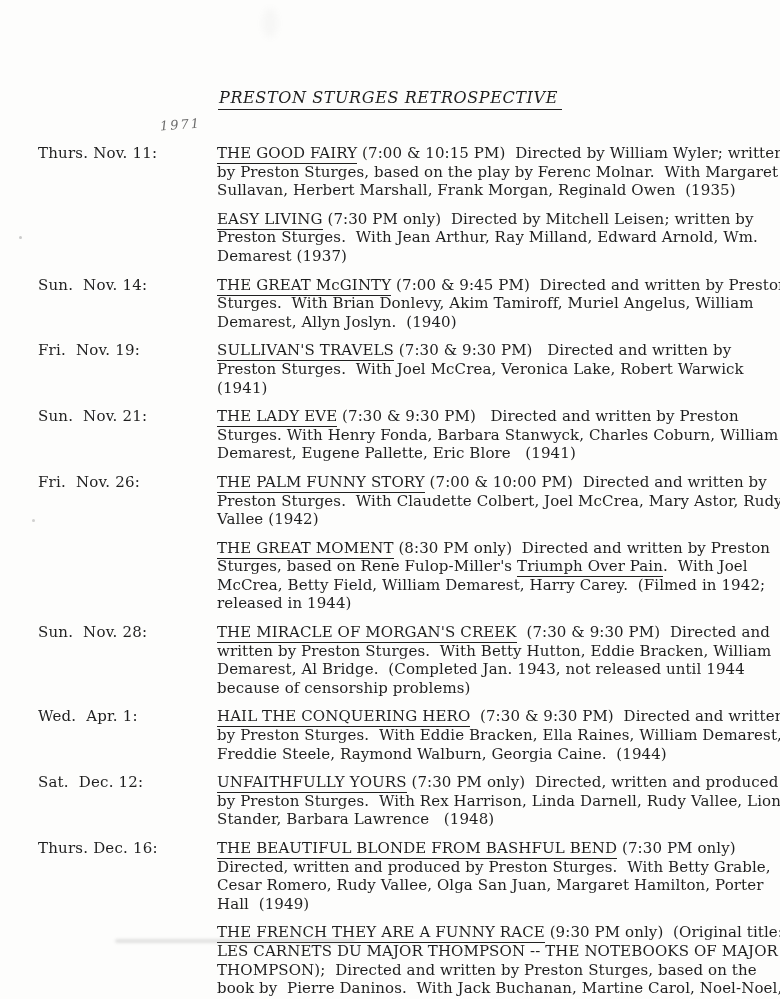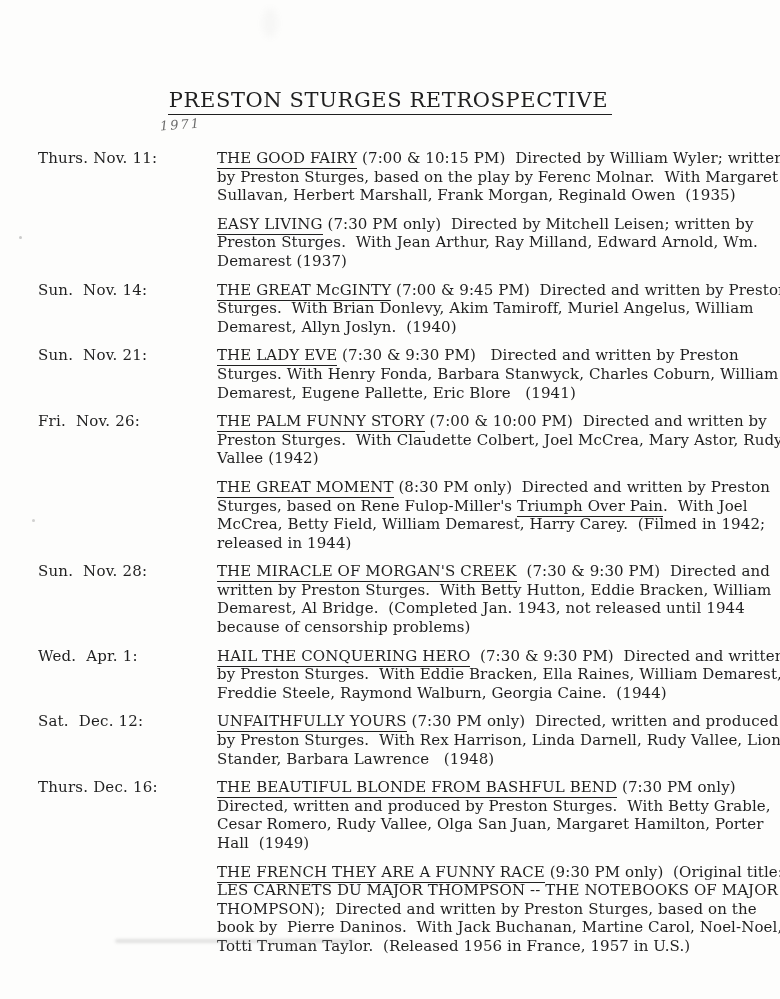--- a/index.html
+++ b/index.html
@@ -16,25 +16,26 @@
     position: absolute;
     inset: 0;
     padding-top: 88px;
   }
   .doc-title-wrap {
     text-align: center;
     margin: 0 0 20px 0;
   }
   .doc-title {
     display: inline-block;
-    font-size: 21px;
+    font-size: 16px;
     letter-spacing: 0.6px;
     border-bottom: 1.5px solid #1f1f1f;
     padding: 0 4px 2px 1px;
     white-space: pre;
+    font-style: italic;
   }
   .handwritten-year {
     position: absolute;
     left: 160px;
     top: 117px;
     font-size: 13px;
     font-style: italic;
     color: #6d6d6d;
     letter-spacing: 2px;
     transform: rotate(-4deg);
@@ -111,20 +112,26 @@
           <p class="film"><span class="u">EASY LIVING</span><span> (7:30 PM only)  Directed by Mitchell Leisen; written by Preston Sturges.  With Jean Arthur, Ray Milland, Edward Arnold, Wm. Demarest (1937)</span></p>
         </div>
       </div>
       <div class="entry-row">
         <div class="date-cell">Sun.  Nov. 14:</div>
         <div class="films-cell">
           <p class="film"><span class="u">THE GREAT McGINTY</span><span> (7:00 &amp; 9:45 PM)  Directed and written by Preston Sturges.  With Brian Donlevy, Akim Tamiroff, Muriel Angelus, William Demarest, Allyn Joslyn.  (1940)</span></p>
         </div>
       </div>
       <div class="entry-row">
+        <div class="date-cell">Fri.  Nov. 19:</div>
+        <div class="films-cell">
+          <p class="film"><span class="u">SULLIVAN'S TRAVELS</span><span> (7:30 &amp; 9:30 PM)   Directed and written by Preston Sturges.  With Joel McCrea, Veronica Lake, Robert Warwick  (1941)</span></p>
+        </div>
+      </div>
+      <div class="entry-row">
         <div class="date-cell">Sun.  Nov. 21:</div>
         <div class="films-cell">
           <p class="film"><span class="u">THE LADY EVE</span><span> (7:30 &amp; 9:30 PM)   Directed and written by Preston Sturges. With Henry Fonda, Barbara Stanwyck, Charles Coburn, William Demarest, Eugene Pallette, Eric Blore   (1941)</span></p>
         </div>
       </div>
       <div class="entry-row">
         <div class="date-cell">Fri.  Nov. 26:</div>
         <div class="films-cell">
           <p class="film"><span class="u">THE PALM FUNNY STORY</span><span> (7:00 &amp; 10:00 PM)  Directed and written by Preston Sturges.  With Claudette Colbert, Joel McCrea, Mary Astor, Rudy Vallee (1942)</span></p>
           <p class="film"><span class="u">THE GREAT MOMENT</span><span> (8:30 PM only)  Directed and written by Preston Sturges, based on Rene Fulop-Miller's </span><span class="u">Triumph Over Pain</span><span>.  With Joel McCrea, Betty Field, William Demarest, Harry Carey.  (Filmed in 1942; released in 1944)</span></p>

